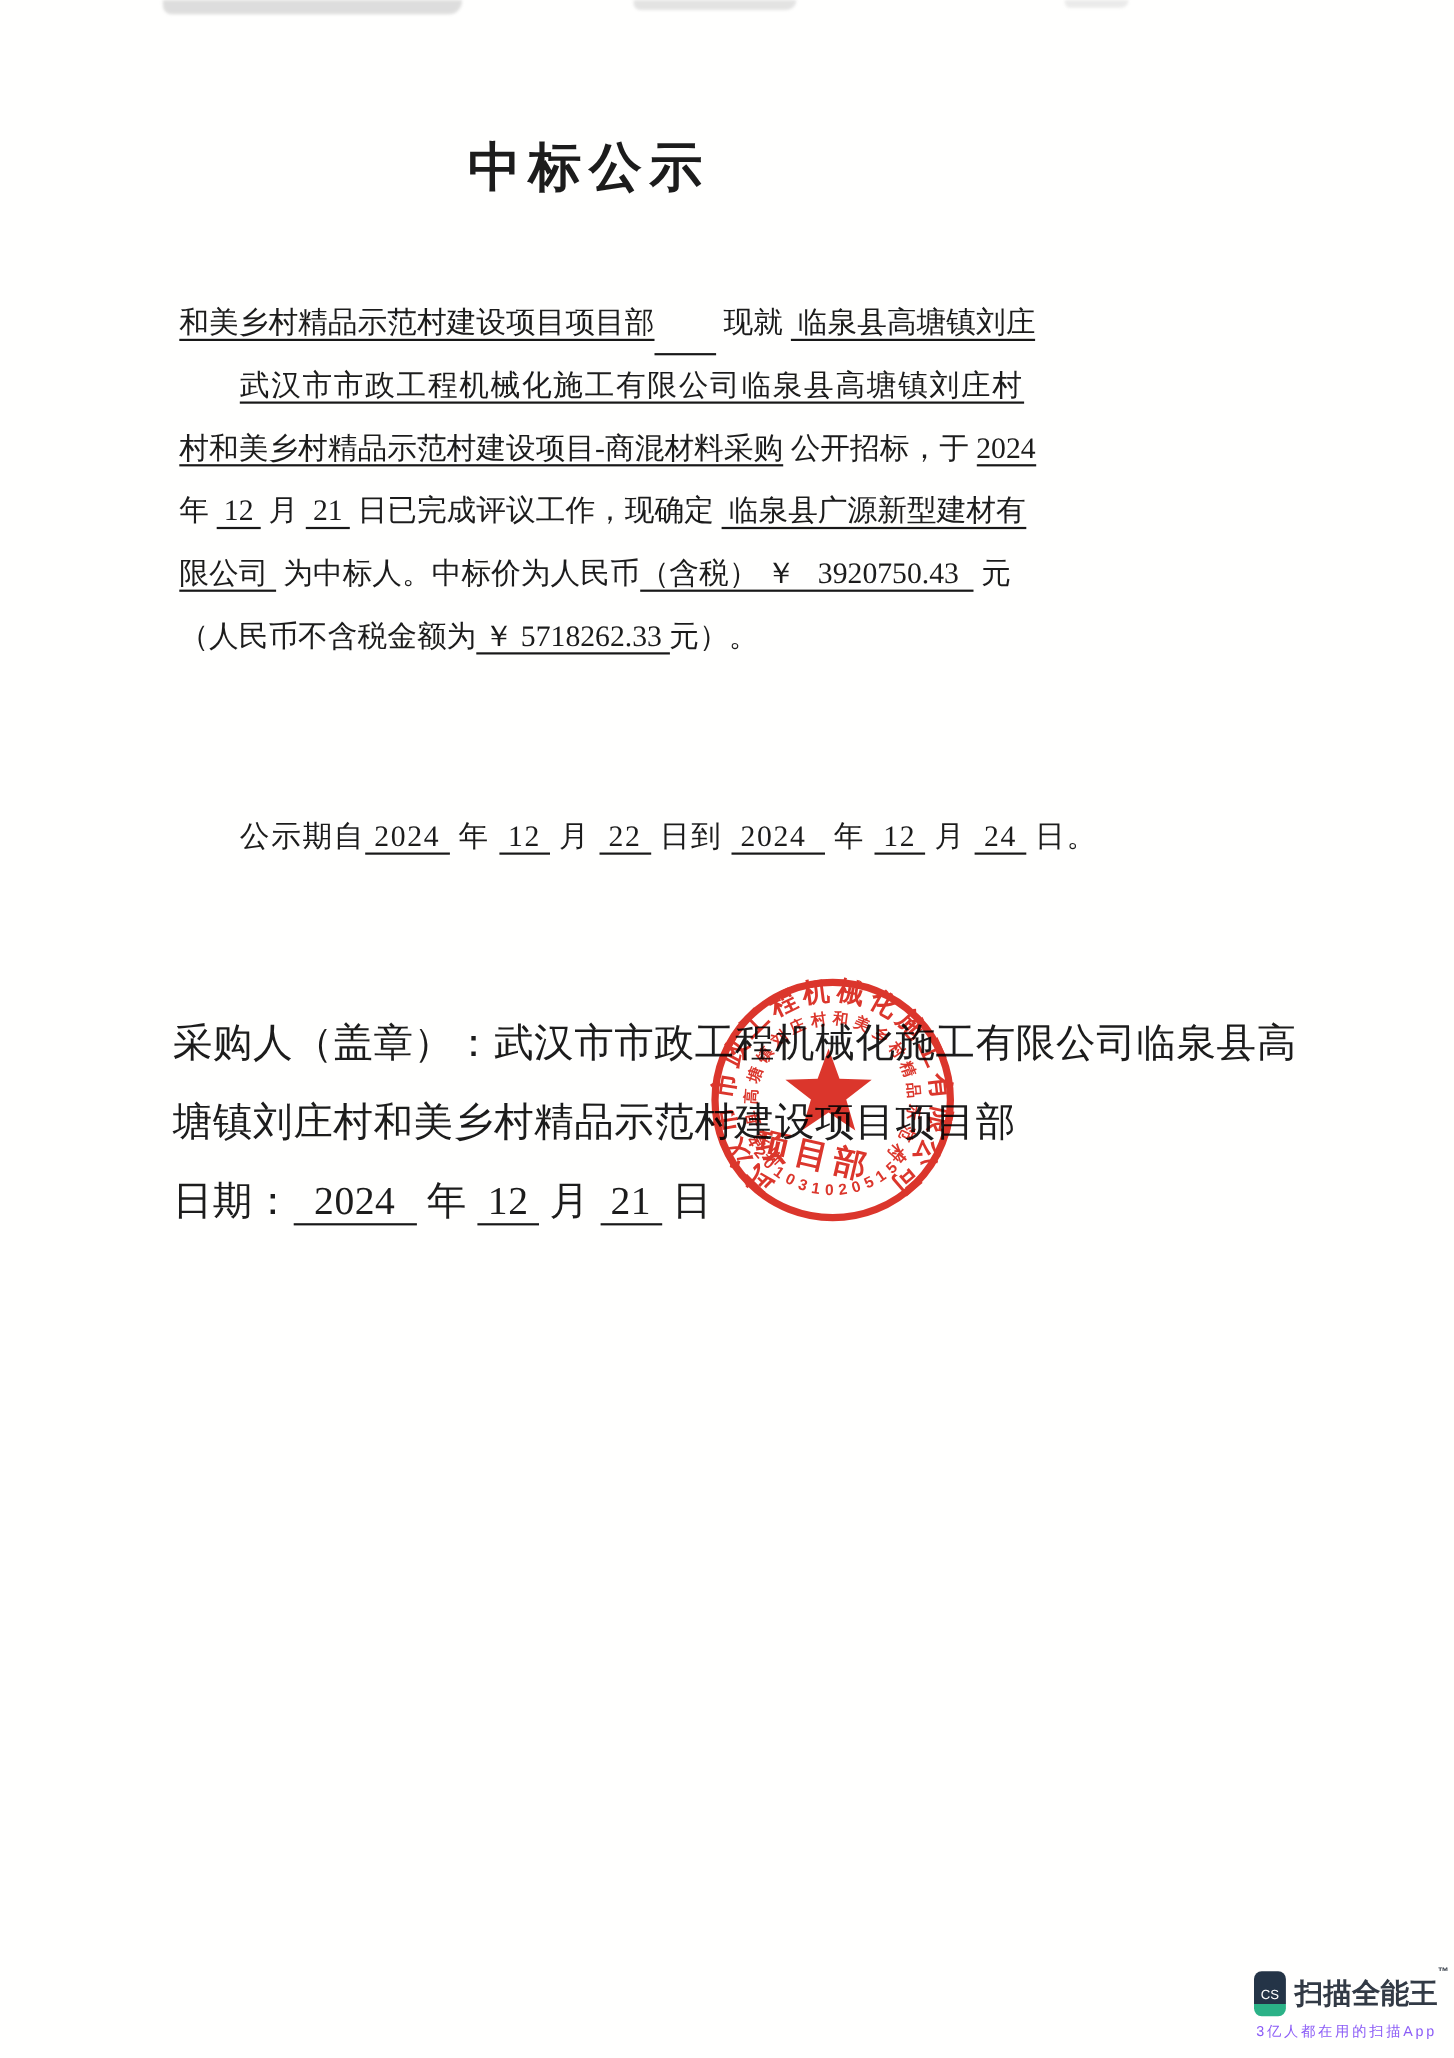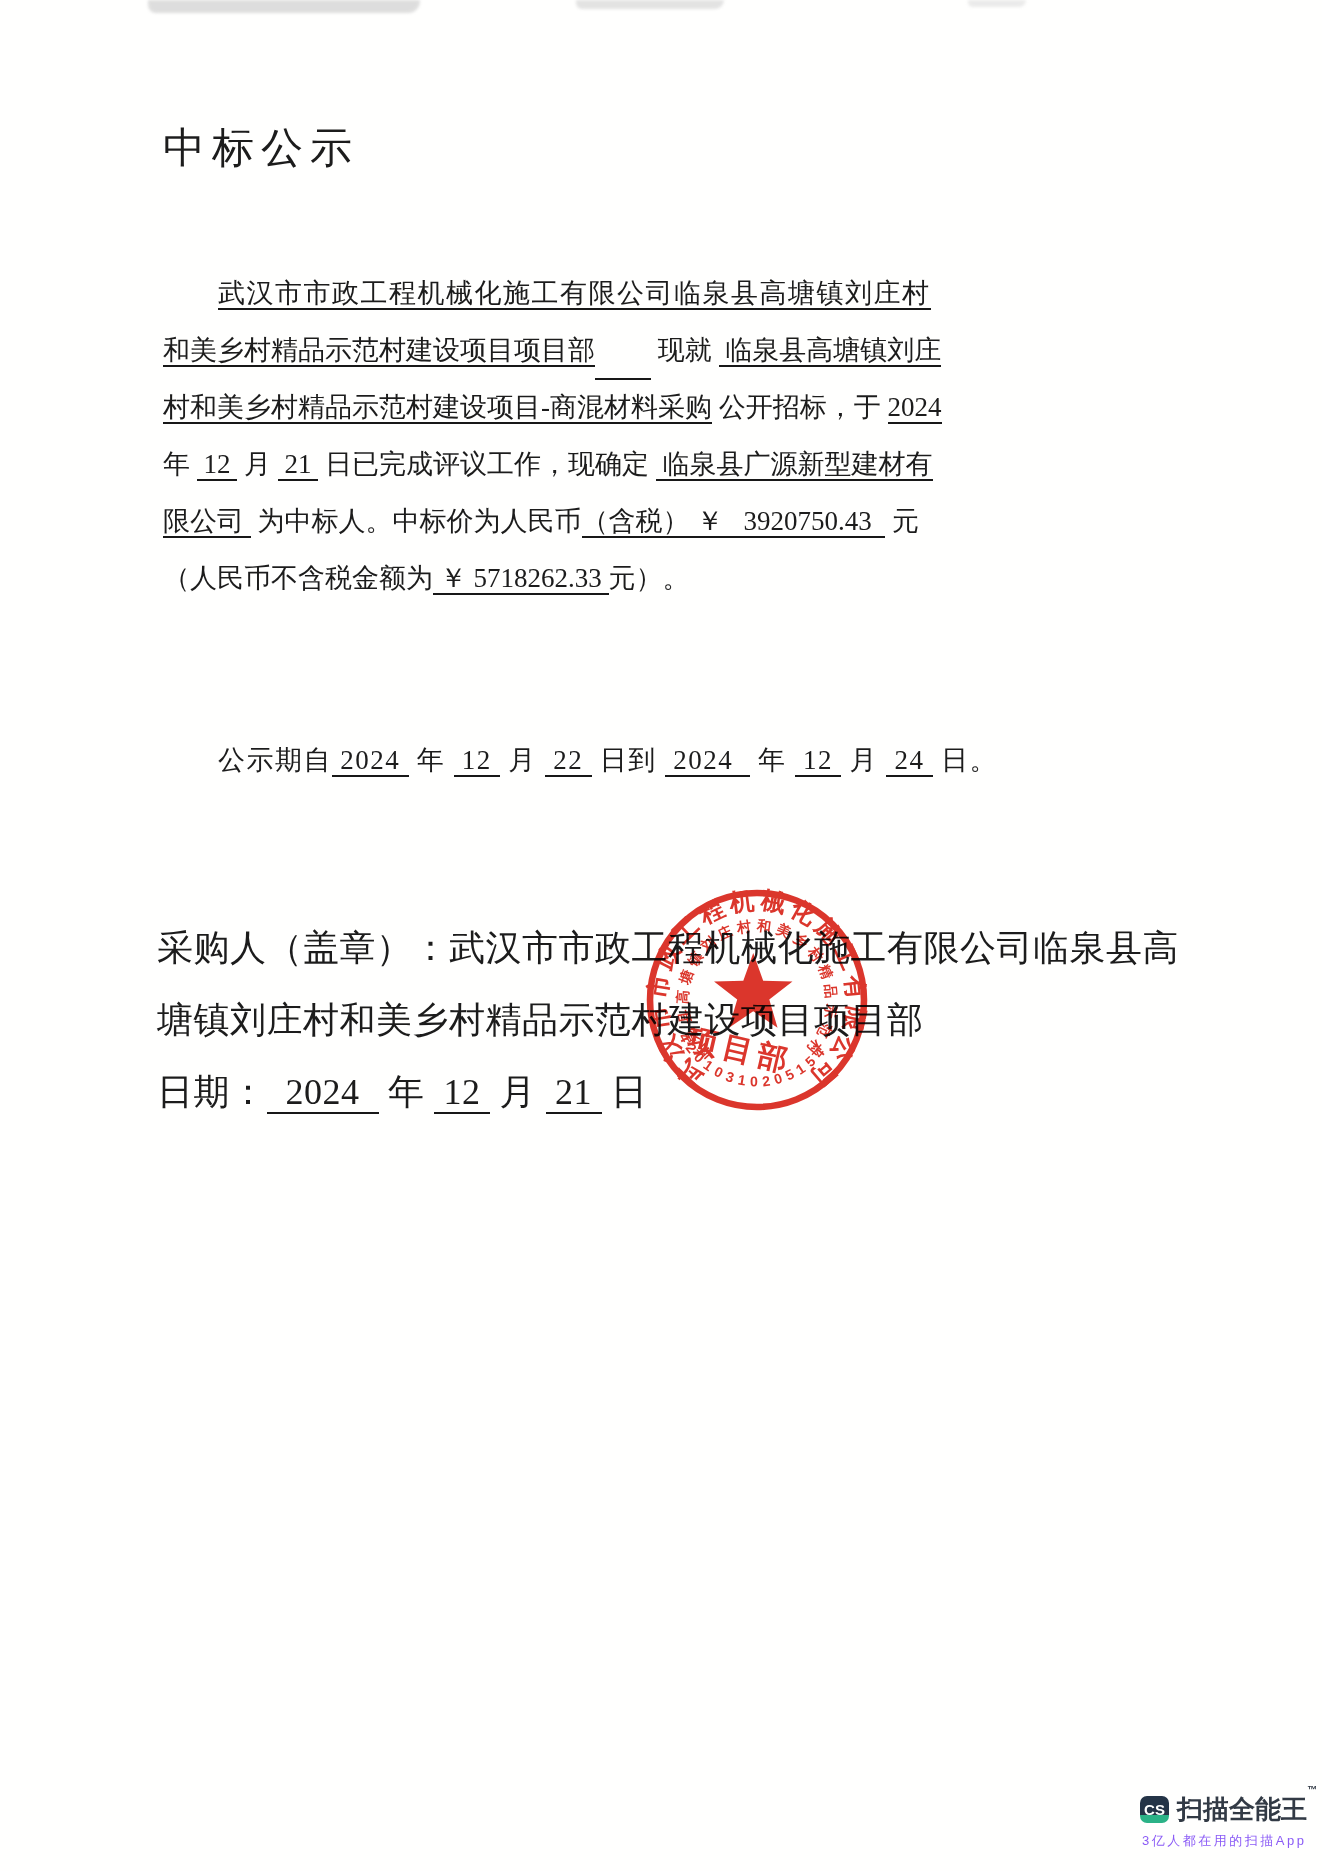--- a/index.html
+++ b/index.html
@@ -12,21 +12,21 @@
     color:#1c1c1c;
   }
   
   .scan-edge{position:absolute;background:#bdbdbd;opacity:.5;filter:blur(1.5px);border-radius:0 0 12px 8px;}
   .edge-1{left:148px;top:0;width:272px;height:13px;}
   .edge-2{left:576px;top:0;width:148px;height:9px;opacity:.42;}
   .edge-3{left:968px;top:0;width:58px;height:7px;opacity:.3;}
 
   .title{
     position:absolute;left:163px;top:120px;width:745px;
-    font-size:42px;font-weight:normal;letter-spacing:7px;
+    text-align:center;font-size:48px;font-weight:bold;letter-spacing:7px;
   }
   .para{position:absolute;left:163px;width:760px;}
   .para-body{top:265px;}
   .para-notice{top:732px;}
   .line{height:57px;line-height:57px;font-size:27px;white-space:pre;}
   .indent{padding-left:55px;letter-spacing:1.5px;}
   .u{border-bottom:2px solid #181818;}
   .ugap{display:inline-block;width:56px;height:1em;vertical-align:bottom;border-bottom:2px solid #181818;}
 
   .purchaser{position:absolute;left:157px;top:912px;width:800px;}
@@ -42,43 +42,43 @@
   .ring-text{font-size:26px;font-weight:bold;letter-spacing:5px;}
   .inner-text{font-size:15px;font-weight:bold;letter-spacing:5px;}
   .num-text{font-size:15px;font-weight:bold;letter-spacing:5.5px;font-family:"Liberation Sans",sans-serif;}
   .dept{font-size:32px;font-weight:bold;letter-spacing:6px;}
   .star{fill:#d8251a;}
 
   
   .watermark{position:absolute;left:1140px;top:1792px;font-family:"Liberation Sans","DejaVu Sans",sans-serif;}
   .wm-row{display:flex;align-items:center;gap:8px;}
   .wm-logo{
-    width:29px;height:27px;border-radius:7px;
+    width:29px;height:41px;border-radius:7px;
     background:linear-gradient(180deg,#243447 72%,#2bb287 72%);
-    color:#fff;font-size:15px;font-weight:bold;
+    color:#fff;font-size:12px;font-weight:normal;
     display:flex;align-items:center;justify-content:center;
   }
   .wm-brand{font-size:26px;font-weight:700;color:#323a45;}
   .wm-tm{font-size:10px;color:#323a45;vertical-align:top;position:relative;top:-8px;}
   .wm-tagline{margin-top:5px;margin-left:2px;font-size:13px;color:#8b5cf6;letter-spacing:2.5px;}
 </style>
 </head>
 <body>
 
 <div class="page">
 
   <div class="scan-edge edge-1"></div>
   <div class="scan-edge edge-2"></div>
   <div class="scan-edge edge-3"></div>
 
   <div class="title">中标公示</div>
 
   <div class="para para-body">
+    <div class="line"><span class="u">和美乡村精品示范村建设项目项目部</span><span class="ugap"></span><span> 现就 </span><span class="u"> 临泉县高塘镇刘庄</span></div>
     <div class="line indent"><span class="u">武汉市市政工程机械化施工有限公司临泉县高塘镇刘庄村</span></div>
-    <div class="line"><span class="u">和美乡村精品示范村建设项目项目部</span><span class="ugap"></span><span> 现就 </span><span class="u"> 临泉县高塘镇刘庄</span></div>
     <div class="line"><span class="u">村和美乡村精品示范村建设项目-商混材料采购</span><span> 公开招标，于 </span><span class="u">2024</span></div>
     <div class="line"><span>年 </span><span class="u"> 12 </span><span> 月 </span><span class="u"> 21 </span><span> 日已完成评议工作，现确定 </span><span class="u"> 临泉县广源新型建材有</span></div>
     <div class="line"><span class="u">限公司 </span><span> 为中标人。中标价为人民币</span><span class="u">（含税） ￥   3920750.43  </span><span> 元</span></div>
     <div class="line"><span>（人民币不含税金额为</span><span class="u"> ￥ 5718262.33 </span><span>元）。</span></div>
   </div>
 
   <div class="para para-notice">
     <div class="line indent"><span>公示期自</span><span class="u"> 2024 </span><span> 年 </span><span class="u"> 12 </span><span> 月 </span><span class="u"> 22 </span><span> 日到 </span><span class="u"> 2024  </span><span> 年 </span><span class="u"> 12 </span><span> 月 </span><span class="u"> 24 </span><span> 日。</span></div>
   </div>
 

